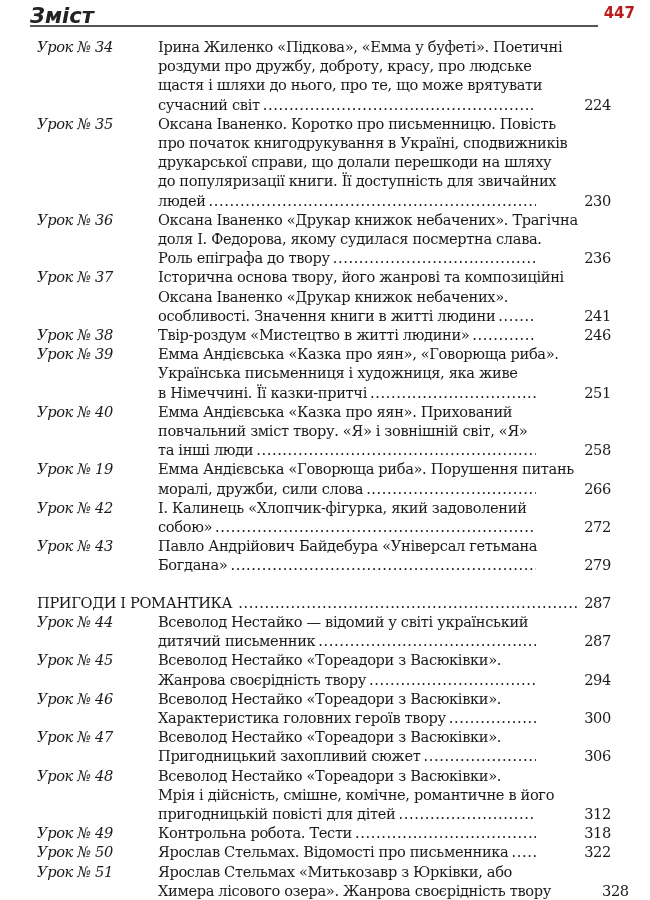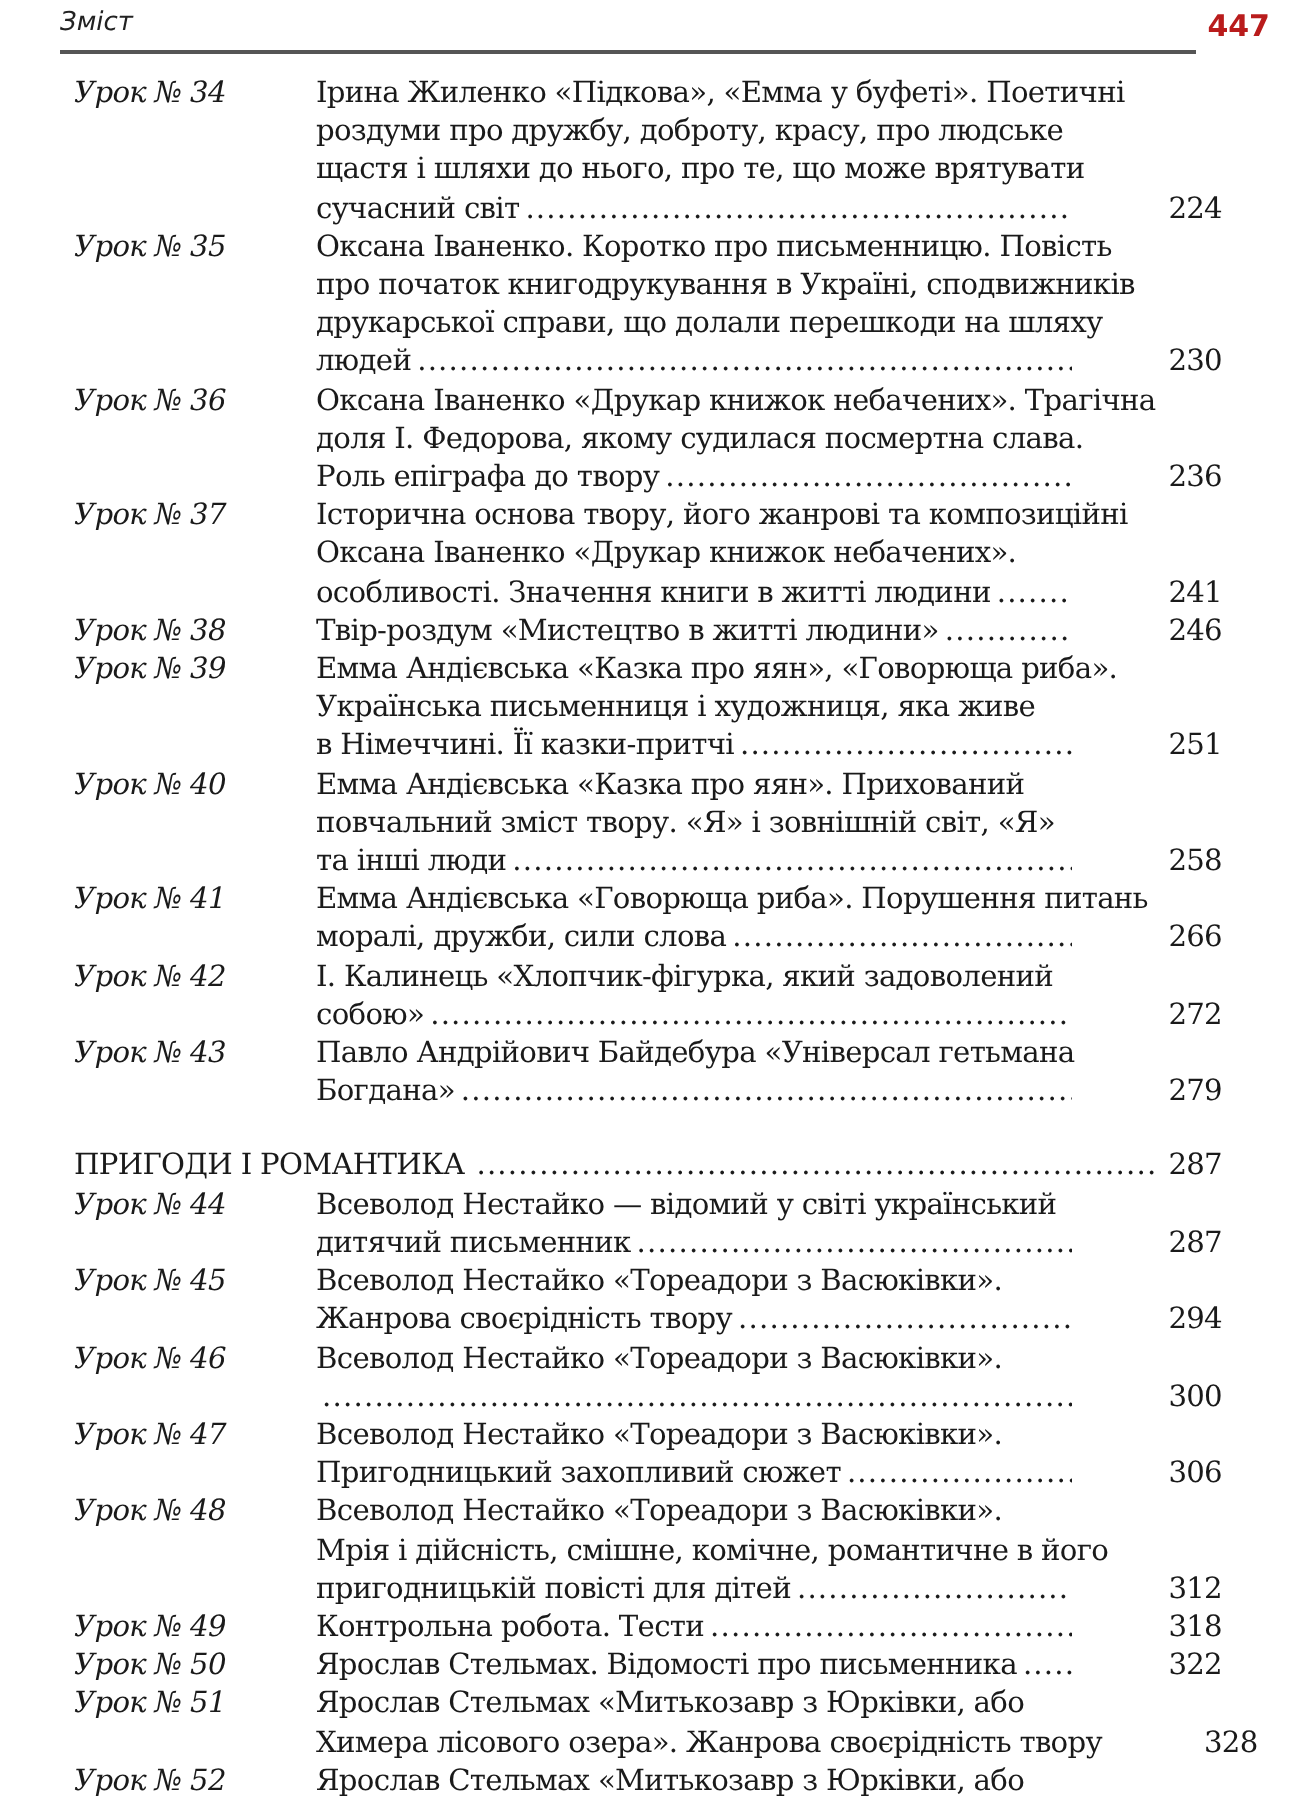--- a/index.html
+++ b/index.html
@@ -21,22 +21,23 @@
       top: 0;
       width: 605px;
       height: 30px;
     }
     .header-title {
       position: absolute;
       left: 0;
       top: 4px;
       font-family: "DejaVu Sans", "Liberation Sans", sans-serif;
       font-style: italic;
-      font-size: 13px;
+      font-size: 21px;
       color: #222;
+      font-weight: bold;
     }
     .header-page {
       position: absolute;
       right: 0;
       top: 4px;
       font-family: "DejaVu Sans", "Liberation Sans", sans-serif;
       font-weight: bold;
       font-size: 15px;
       color: #b91c1c;
     }
@@ -142,20 +143,21 @@
             <span class="pg">224</span>
           </div>
         </div>
       </div>
       <div class="entry">
         <div class="entry-label">Урок № 35</div>
         <div class="entry-body">
           <span class="entry-line">Оксана Іваненко. Коротко про письменницю. Повість</span>
           <span class="entry-line">про початок книгодрукування в Україні, сподвижників</span>
           <span class="entry-line">друкарської справи, що долали перешкоди на шляху</span>
+          <span class="entry-line">до популяризації книги. Її доступність для звичайних</span>
           <div class="entry-last">
             <span class="txt">людей</span>
             <span class="dots"></span>
             <span class="pg">230</span>
           </div>
         </div>
       </div>
       <div class="entry">
         <div class="entry-label">Урок № 36</div>
         <div class="entry-body">
@@ -208,21 +210,21 @@
           <span class="entry-line">Емма Андієвська «Казка про яян». Прихований</span>
           <span class="entry-line">повчальний зміст твору. «Я» і зовнішній світ, «Я»</span>
           <div class="entry-last">
             <span class="txt">та інші люди</span>
             <span class="dots"></span>
             <span class="pg">258</span>
           </div>
         </div>
       </div>
       <div class="entry">
-        <div class="entry-label">Урок № 41</div>
+        <div class="entry-label">Урок № 19</div>
         <div class="entry-body">
           <span class="entry-line">Емма Андієвська «Говорюща риба». Порушення питань</span>
           <div class="entry-last">
             <span class="txt">моралі, дружби, сили слова</span>
             <span class="dots"></span>
             <span class="pg">266</span>
           </div>
         </div>
       </div>
       <div class="entry">
@@ -274,20 +276,21 @@
             <span class="dots"></span>
             <span class="pg">294</span>
           </div>
         </div>
       </div>
       <div class="entry">
         <div class="entry-label">Урок № 46</div>
         <div class="entry-body">
           <span class="entry-line">Всеволод Нестайко «Тореадори з Васюківки».</span>
           <div class="entry-last">
+            <span class="txt">Характеристика головних героїв твору</span>
             <span class="dots"></span>
             <span class="pg">300</span>
           </div>
         </div>
       </div>
       <div class="entry">
         <div class="entry-label">Урок № 47</div>
         <div class="entry-body">
           <span class="entry-line">Всеволод Нестайко «Тореадори з Васюківки».</span>
           <div class="entry-last">

